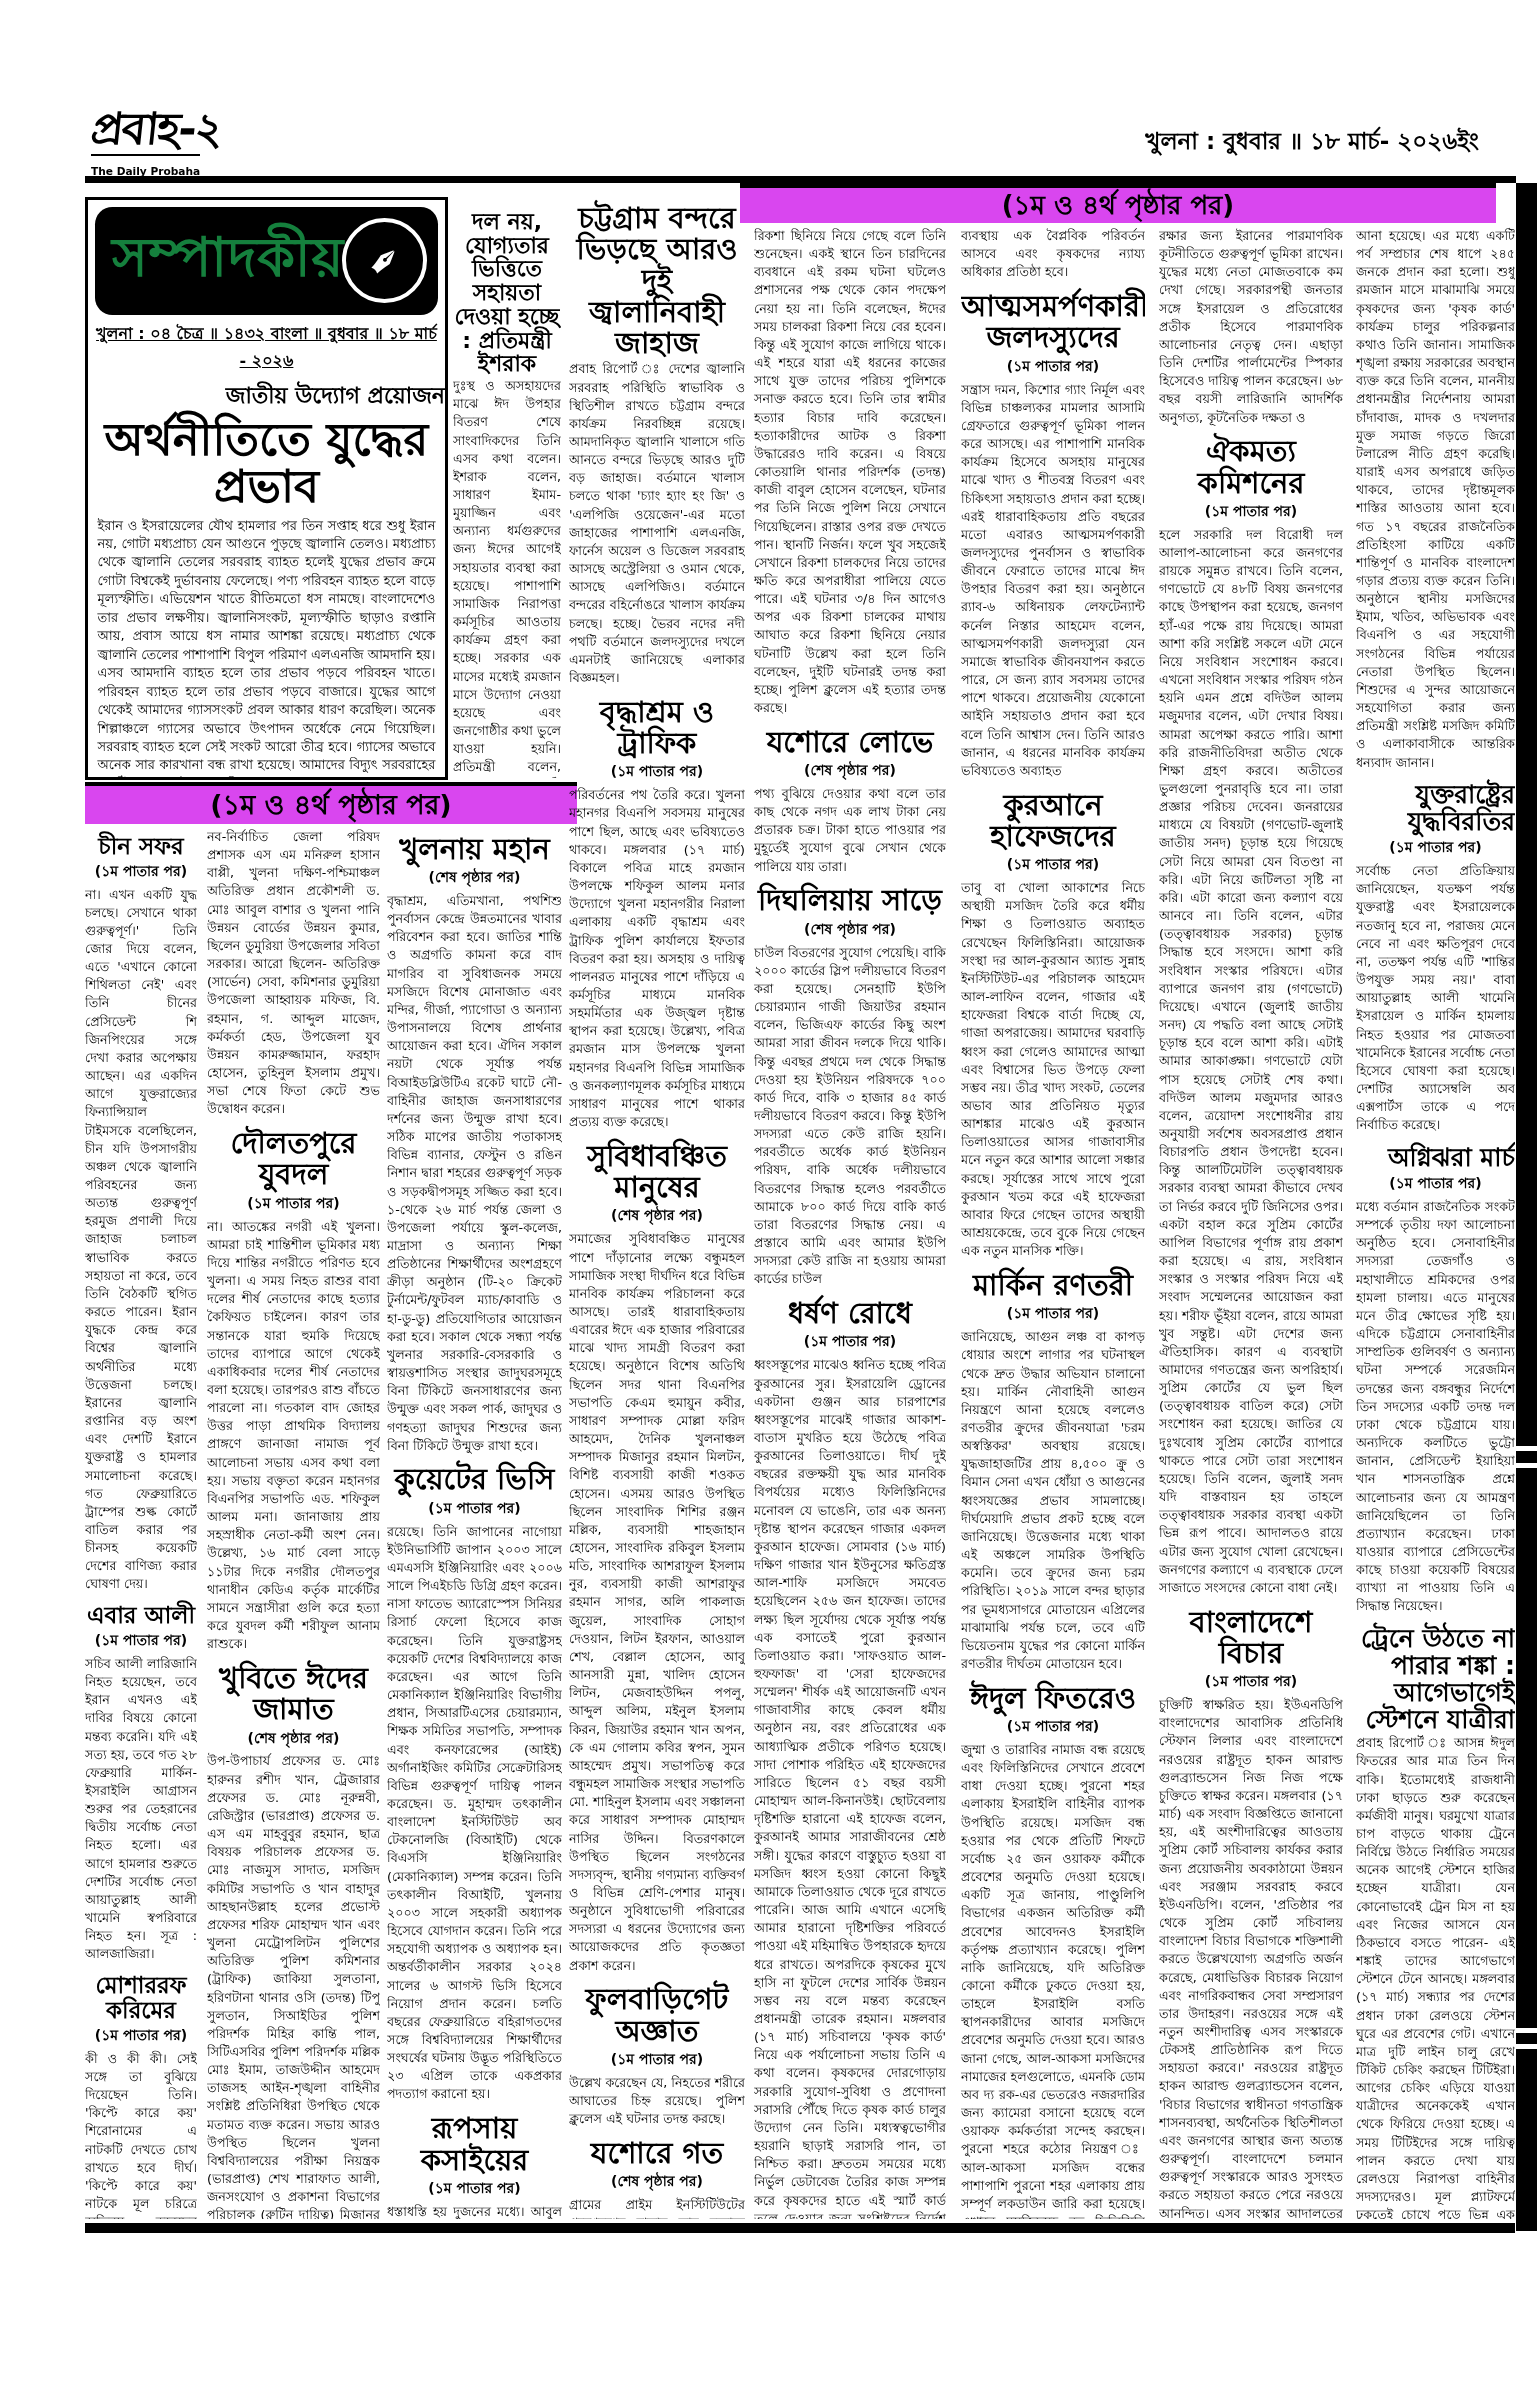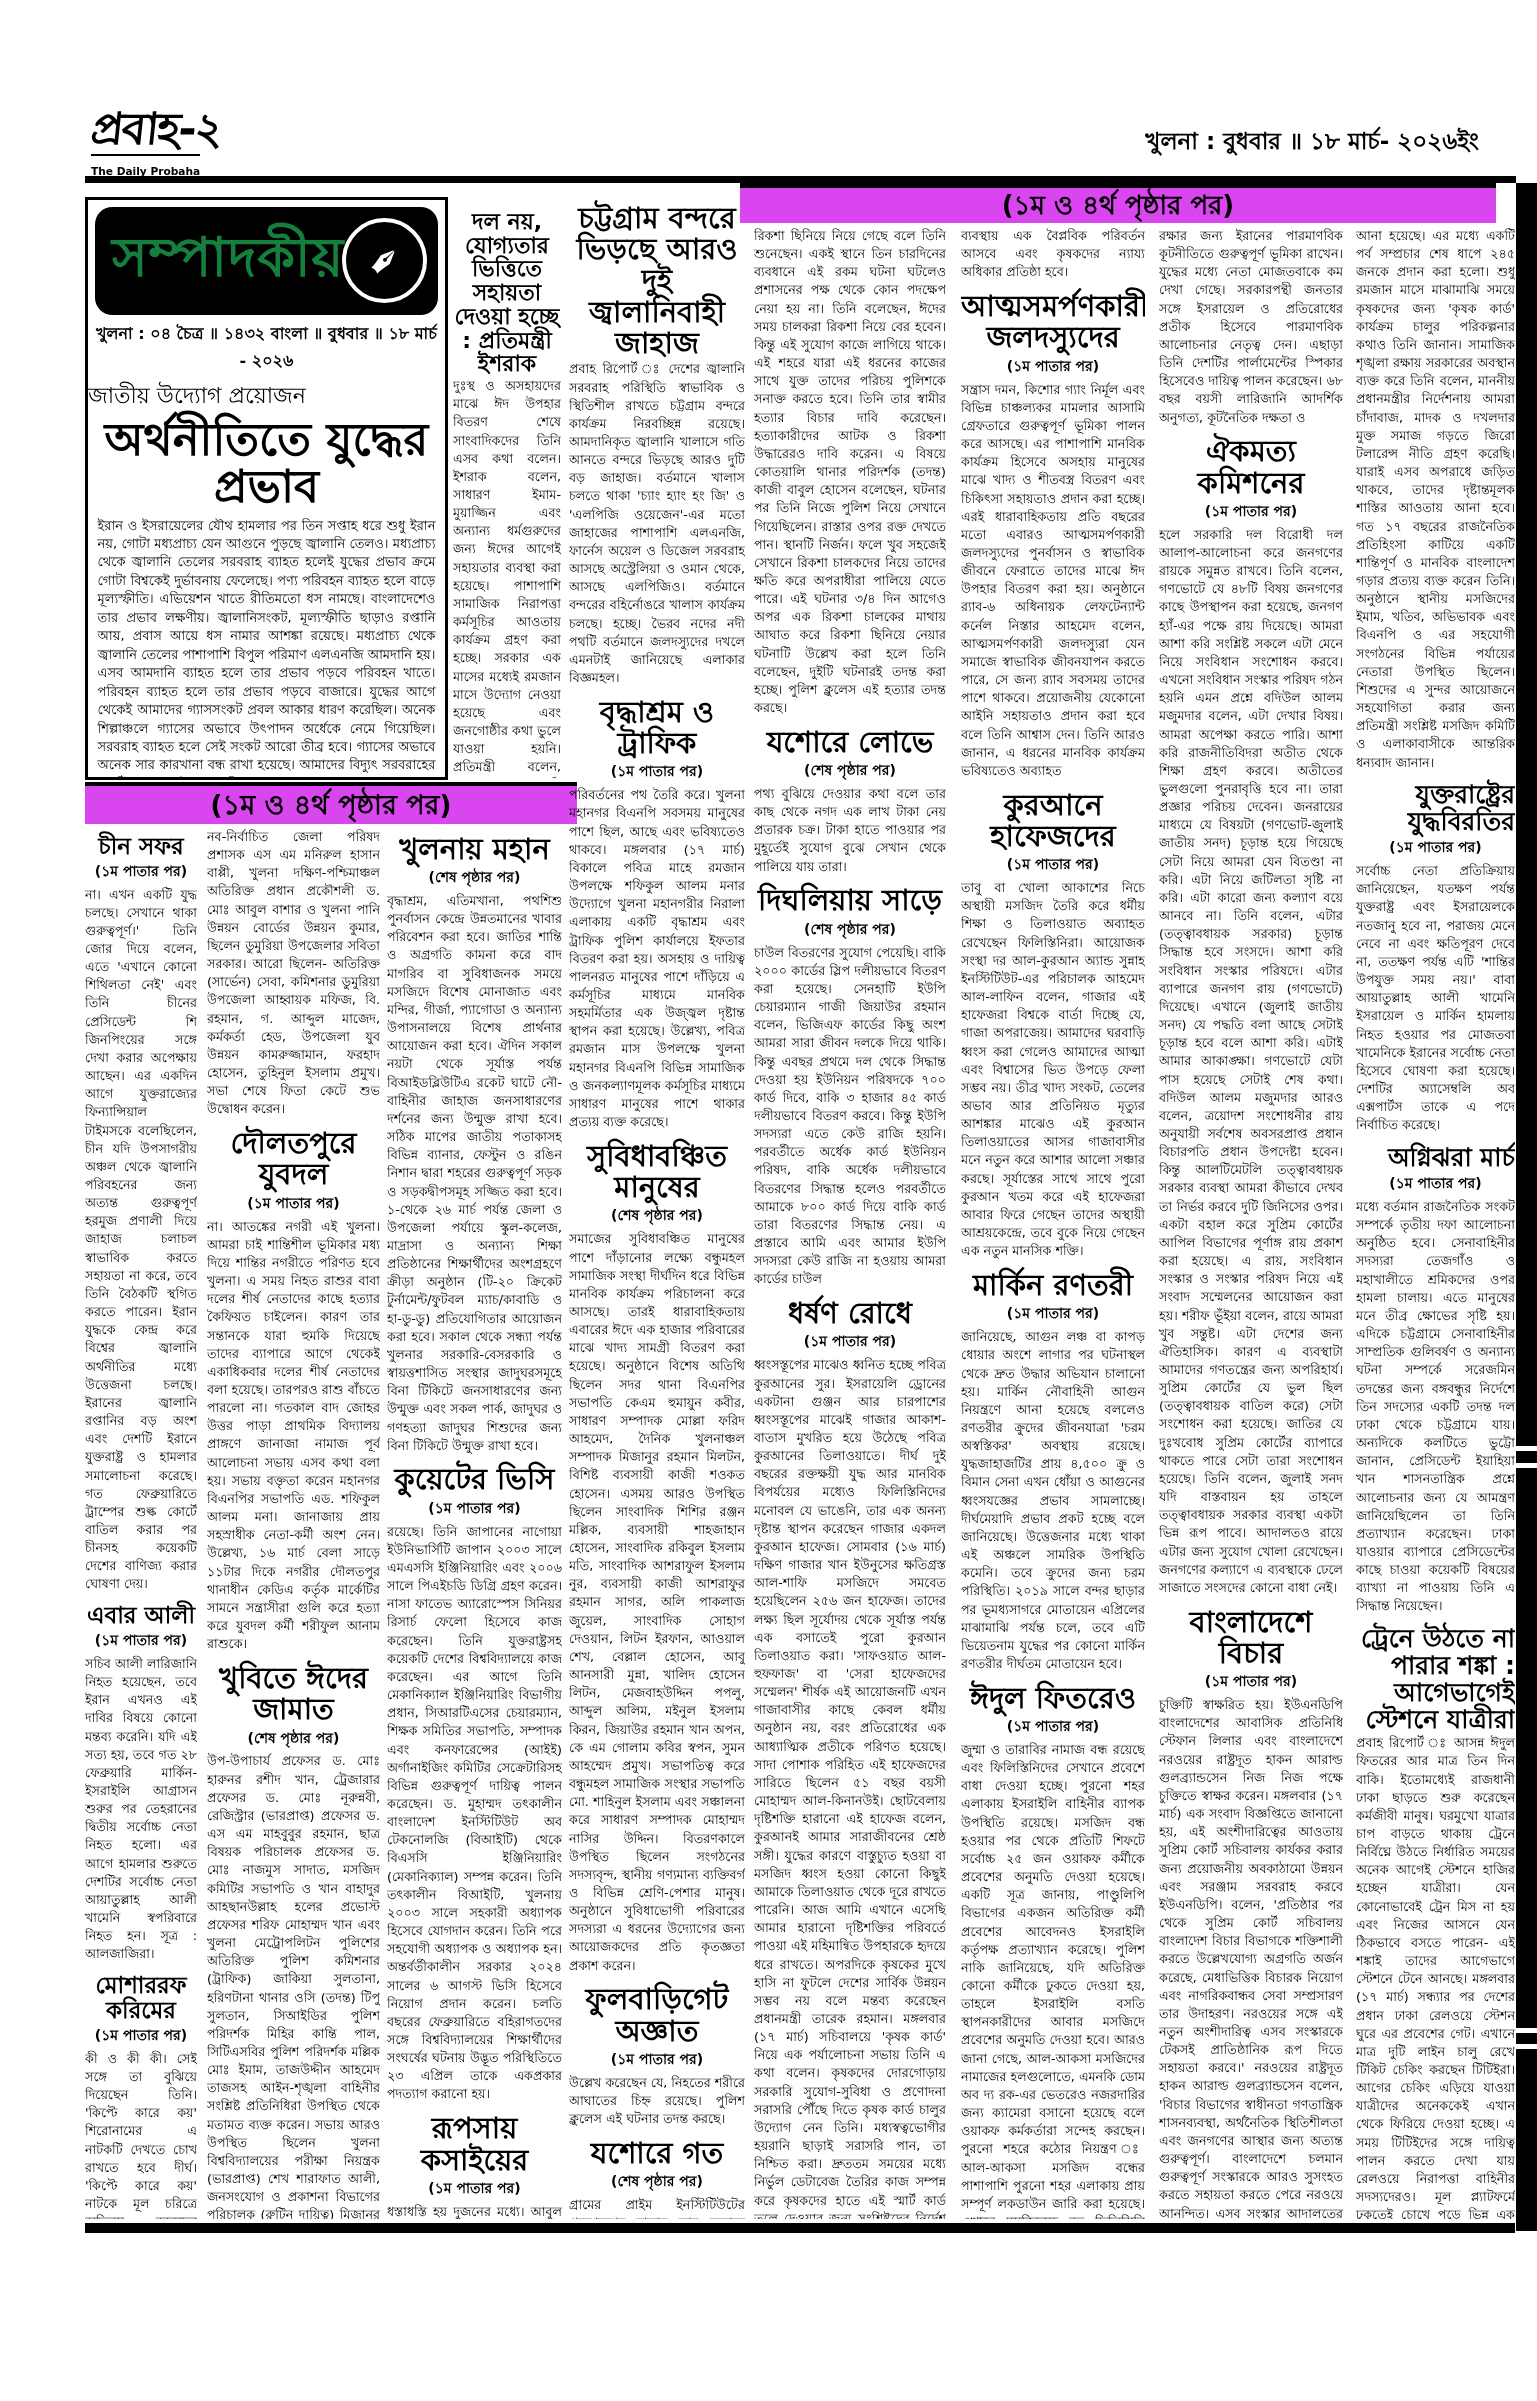--- a/index.html
+++ b/index.html
@@ -22,22 +22,22 @@
   .secbar{position:absolute;background:#d946ef;border-top:5.8px solid #000;text-align:center;font-weight:bold;}
   .secbar.right{left:740px;top:183px;width:756px;height:35px;font-size:26px;line-height:35px;}
   .secbar.left{left:85px;top:782px;width:492px;height:38px;font-size:27px;line-height:38px;border-top-width:4.8px;}
 
   
   .editorial{position:absolute;left:85px;top:197px;width:363px;height:583px;border:3.8px solid #000;box-sizing:border-box;overflow:hidden;background:#fff;}
   .ed-head{margin:6.7px;height:108px;background:#000;border-radius:17.3px;position:relative;display:flex;align-items:center;}
   .ed-head .ed-title{color:#15803d;font-weight:bold;font-size:54px;padding-left:17.3px;letter-spacing:1px;}
   .ed-logo{position:absolute;right:11.5px;top:11.5px;width:85px;height:85px;border-radius:50%;border:4.8px solid #fff;box-sizing:border-box;display:flex;align-items:center;justify-content:center;}
   .ed-logo .nib{color:#fff;font-size:40px;transform:rotate(-45deg);line-height:1;}
-  .ed-date{text-align:center;font-size:16px;font-weight:bold;margin:3.8px 5.8px 0;}
-  .ed-kicker{text-align:left;font-size:22px;font-weight:normal;margin-top:2.9px;}
+  .ed-date{text-align:center;font-size:16px;font-weight:bold;margin:3.8px 5.8px 0;text-decoration:underline;}
+  .ed-kicker{text-align:right;font-size:22px;font-weight:bold;margin-top:2.9px;}
   .ed-headline{text-align:center;font-size:45px;font-weight:bold;line-height:1.04;margin:1.9px 3.8px 5.8px;}
   .ed-body{font-size:13px;line-height:1.42;text-align:justify;margin:0 9.6px;}
 
   
   .col{position:absolute;overflow:hidden;}
   .col.t1{left:453px;top:204px;width:108px;height:574px;}
   .col.c1{left:85px; top:828px;width:112px;height:1391px;}
   .col.c2{left:207px;top:828px;width:173px;height:1391px;}
   .col.c3{left:387px;top:828px;width:175px;height:1391px;}
   .col.c4{left:569px;top:197px;width:176px;height:2022px;}

